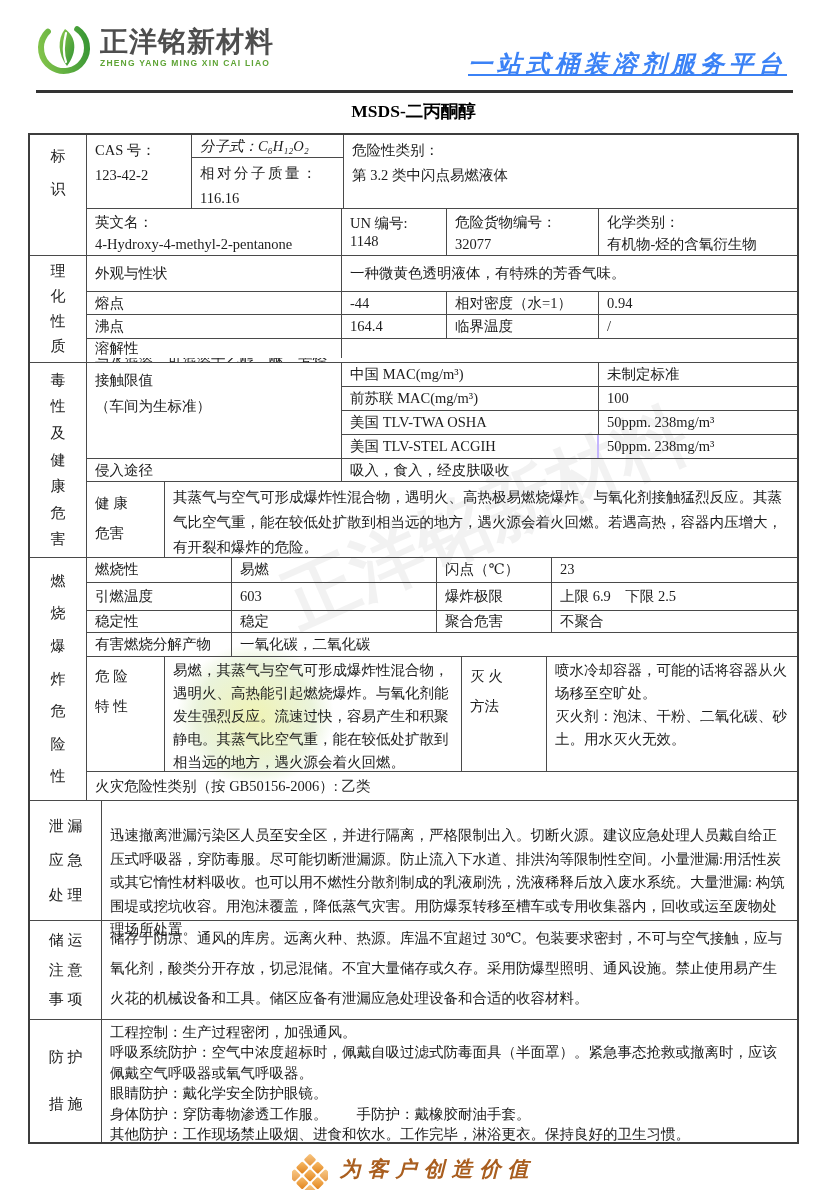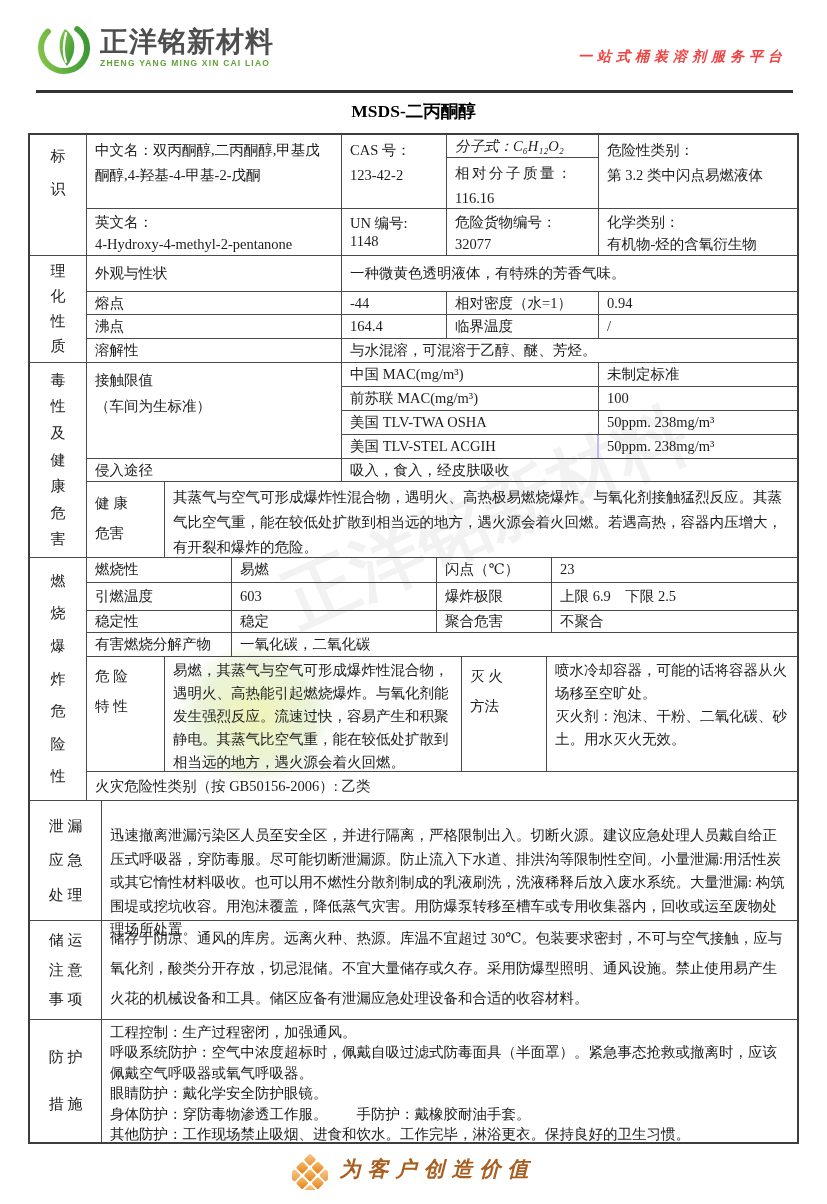--- a/index.html
+++ b/index.html
@@ -8,21 +8,21 @@
     font-family:"Liberation Serif","DejaVu Serif",serif;color:#1c1c1c;overflow:hidden;
   }
   
   .logo-row{position:absolute;left:36px;top:20px;display:flex;align-items:center;gap:8px;}
   .logo-txt{display:flex;flex-direction:column;line-height:1;}
   .company-name{font-family:"Liberation Sans","DejaVu Sans",sans-serif;font-weight:700;
     font-size:28px;color:#4e4e4e;letter-spacing:1px;}
   .company-en{font-family:"Liberation Sans","DejaVu Sans",sans-serif;font-weight:700;
     font-size:8.5px;color:#5fa436;letter-spacing:1.2px;margin-top:3px;}
   .slogan{position:absolute;right:40px;top:48px;font-weight:700;font-style:italic;
-    font-size:14px;color:#ef4444;letter-spacing:5px;}
+    font-size:24px;color:#3b82f6;letter-spacing:5px;text-decoration:underline;}
   .hdr-line{position:absolute;left:36px;right:34px;top:90px;height:3px;background:#333;}
   .page-title{position:absolute;left:0;right:0;top:99px;text-align:center;
     font-size:17.5px;font-weight:700;color:#000;}
   
   .wm-text{position:absolute;left:270px;top:470px;font-size:72px;font-weight:700;
     color:rgba(130,130,130,0.10);transform:rotate(-24deg);white-space:nowrap;pointer-events:none;}
   .wm-blob{position:absolute;left:150px;top:620px;width:210px;height:190px;border-radius:50%;
     background:radial-gradient(closest-side,rgba(214,224,60,0.38),rgba(140,190,60,0.18) 55%,rgba(255,255,255,0) 75%);
     pointer-events:none;}
   
@@ -83,21 +83,20 @@
 
   <div class="msds">
 
     <div class="sec" style="height:120px;">
       <div class="sec-label w57 topstart">
         <span>标</span>
         <span>识</span>
       </div>
       <div class="sec-body">
         <div class="trow" style="height:74px;">
-          <div class="cell lines" style="width:255px;">中文名：双丙酮醇,二丙酮醇,甲基戊酮醇,4-羟基-4-甲基-2-戊酮</div>
           <div class="cell lines" style="width:105px;">
             <div>CAS 号：</div>
             <div>123-42-2</div>
           </div>
           <div class="subcol" style="width:152px;">
             <div class="cell vc" style="height:23px;border-bottom:1px solid #4a4a4a;font-style:italic;">
               <span>分子式：</span>
                 <span>C₆H₁₂O₂</span>
             </div>
             <div class="cell lines" style="flex:1;">
@@ -145,21 +144,21 @@
           <div class="cell vc" style="width:105px;">-44</div>
           <div class="cell vc" style="width:152px;">相对密度（水=1）</div>
           <div class="cell vc" style="flex:1;">0.94</div>
         </div>
         <div class="trow" style="height:24px;">
           <div class="cell vc" style="width:255px;">沸点</div>
           <div class="cell vc" style="width:105px;">164.4</div>
           <div class="cell vc" style="width:152px;">临界温度</div>
           <div class="cell vc" style="flex:1;">/</div>
         </div>
-        <div class="trow" style="height:23px;">
+        <div class="trow" style="height:23px;flex-direction:column;">
           <div class="cell vc" style="width:255px;">溶解性</div>
           <div class="cell vc" style="flex:1;">与水混溶，可混溶于乙醇、醚、芳烃。</div>
         </div>
       </div>
     </div>
 
     <div class="sec" style="height:195px;">
       <div class="sec-label w57 evenly">
         <span>毒</span>
         <span>性</span>

